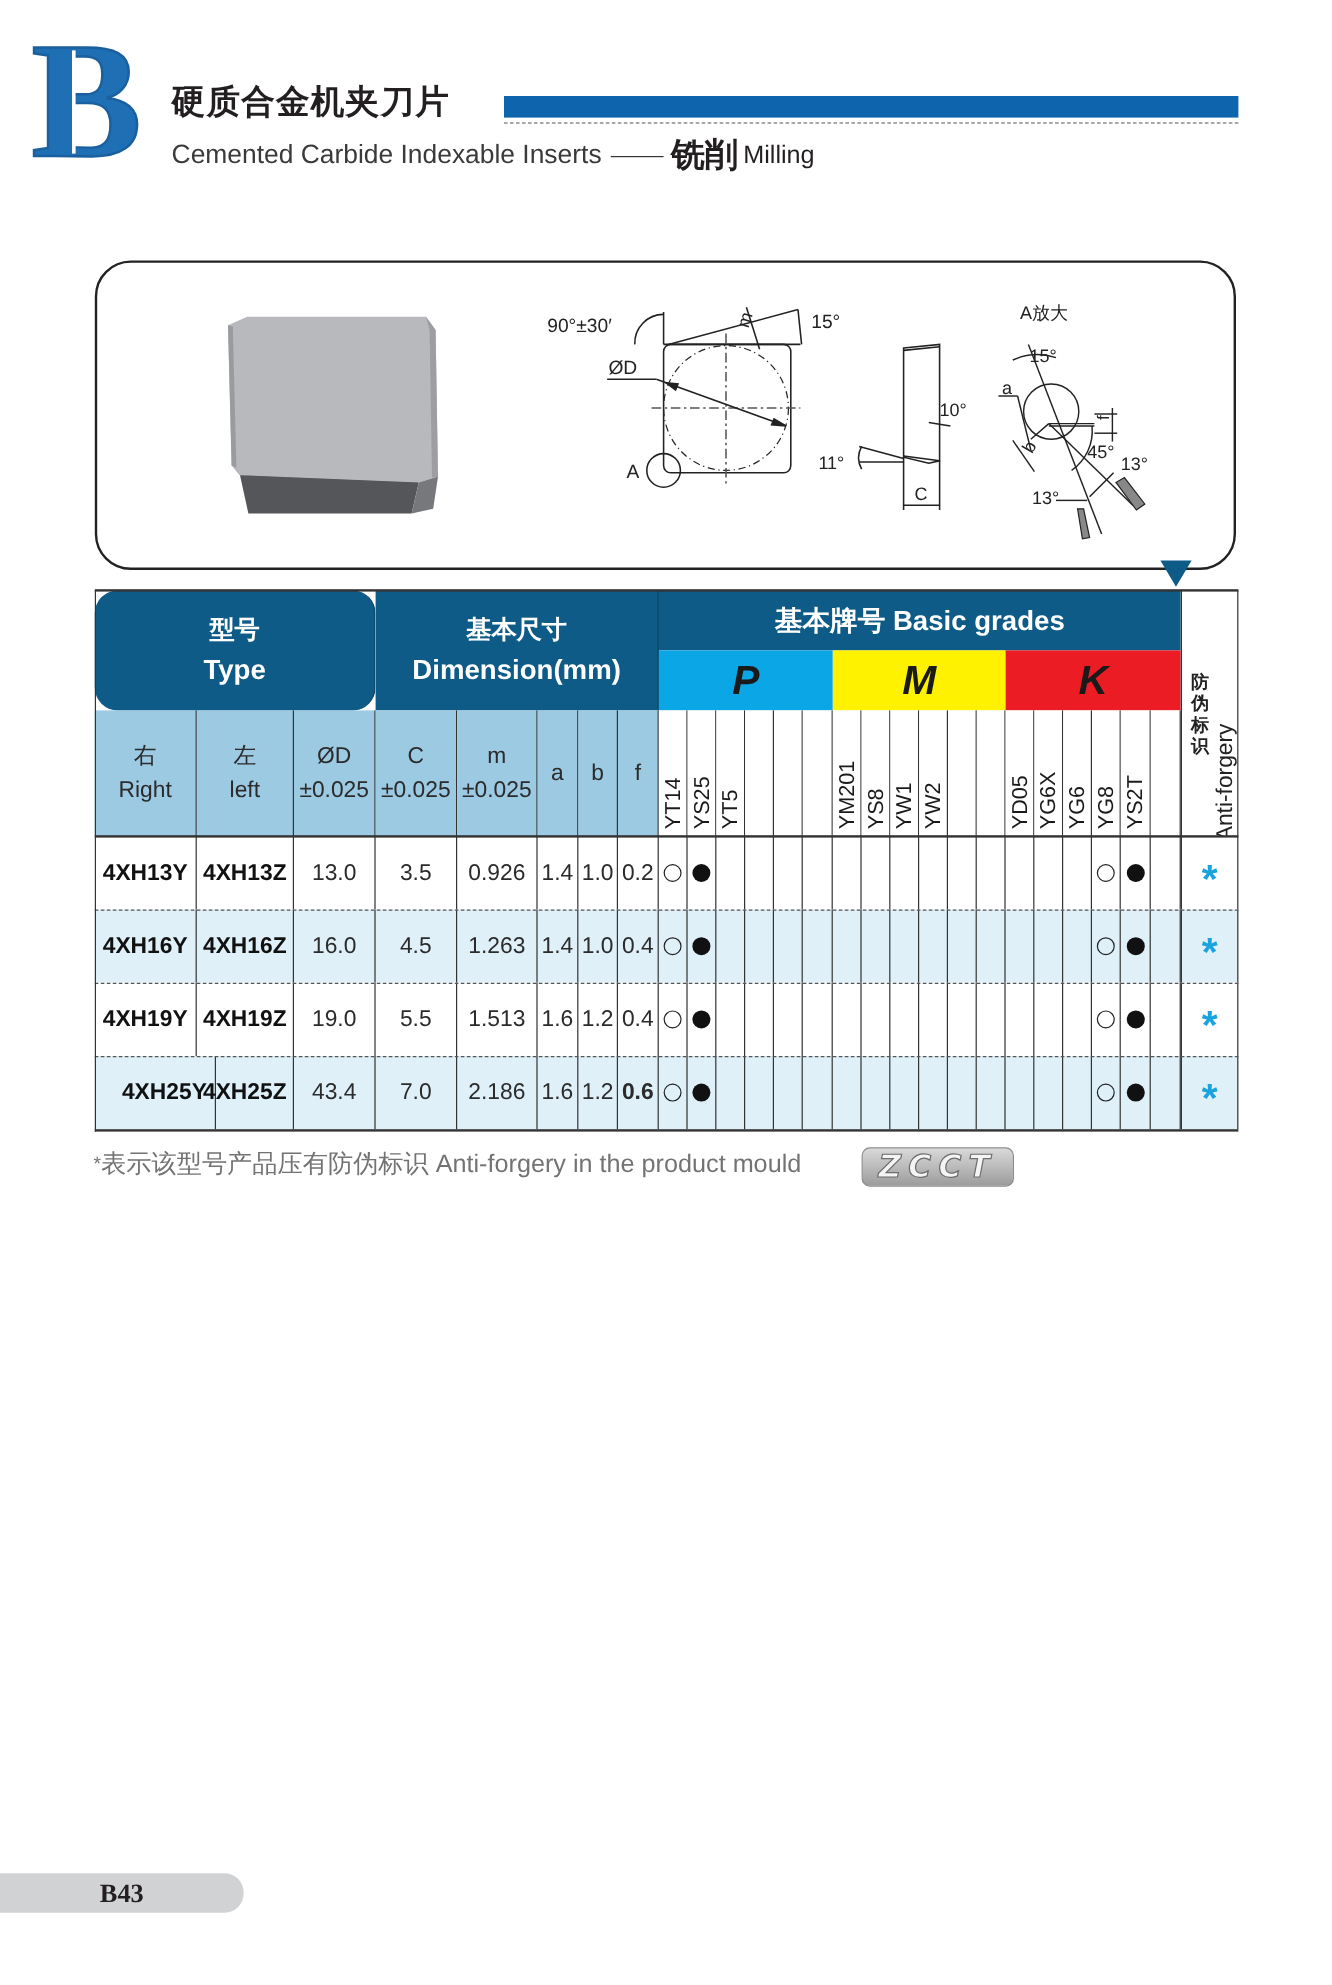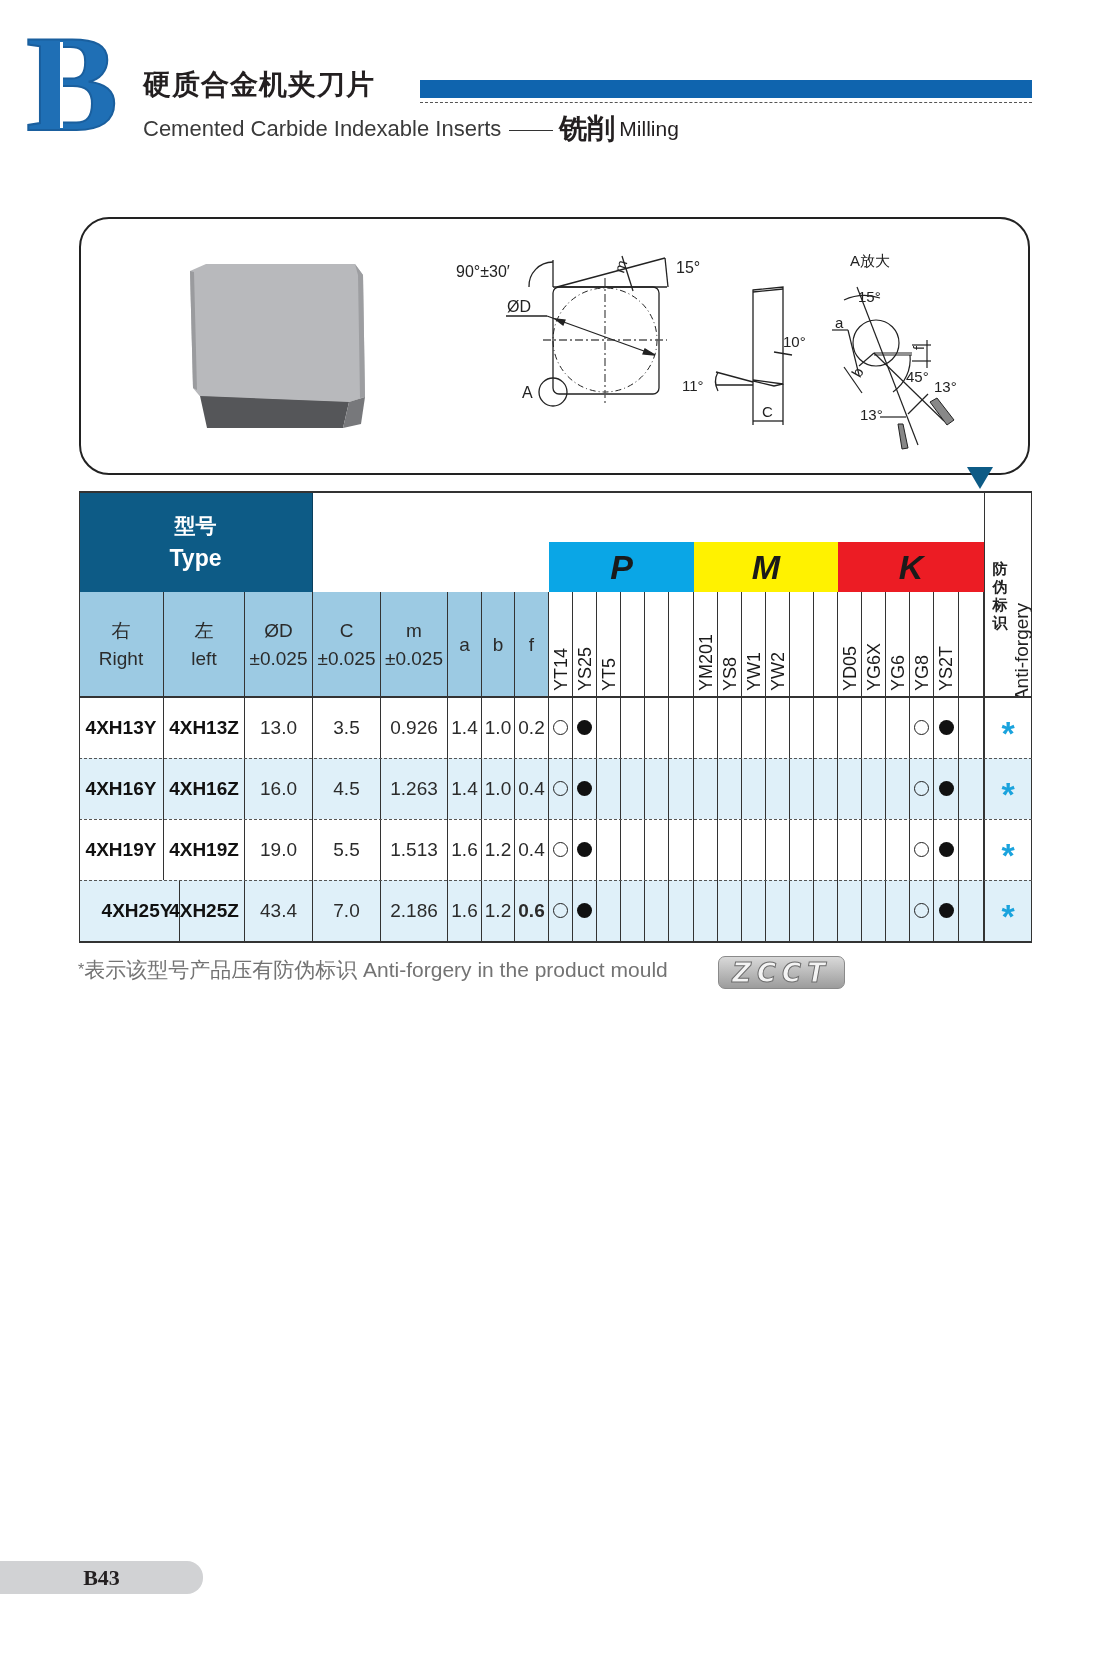--- a/index.html
+++ b/index.html
@@ -185,26 +185,31 @@
   <text x="835" y="328" font-size="15" fill="#222" font-family="Liberation Sans, sans-serif">a</text>
   <text x="855" y="378" font-size="15" fill="#222" font-family="Liberation Sans, sans-serif" transform="rotate(-60 858 374)">b</text>
   <text x="918" y="350" font-size="14" fill="#222" font-family="Liberation Sans, sans-serif" transform="rotate(-90 921 347)">f</text>
   <text x="906" y="382" font-size="15" fill="#222" font-family="Liberation Sans, sans-serif">45°</text>
   <text x="934" y="392" font-size="15" fill="#222" font-family="Liberation Sans, sans-serif">13°</text>
   <text x="860" y="420" font-size="15" fill="#222" font-family="Liberation Sans, sans-serif">13°</text>
 </svg>
 
 <div class="tbl">
 
-  <div class="cell hdr-dark hdr-title" style="left:0;top:0;width:234px;height:100px;border-right:1px solid #0a3f5e;flex-direction:column;">
+  <div class="cell hdr-dark hdr-title" style="left:0;top:0;width:234px;height:100px;border-right:1px solid #0a3f5e;flex-direction:column;border-radius:19px;">
     <span class="cn">型号</span>
     <span>Type</span>
   </div>
 
-
+  <div class="cell hdr-dark hdr-title" style="left:234px;top:0;width:236px;height:100px;border-right:1px solid #0a3f5e;flex-direction:column;">
+    <span class="cn">基本尺寸</span>
+    <span>Dimension(mm)</span>
+  </div>
+
+  <div class="cell hdr-dark" style="left:470px;top:0;width:435px;height:50px;font-size:23px;">基本牌号 Basic grades</div>
   <div class="cell grade-band" style="left:470px;top:50px;width:145px;height:50px;background:#0aa6e6;">P</div>
   <div class="cell grade-band" style="left:615px;top:50px;width:144px;height:50px;background:#fff200;">M</div>
   <div class="cell grade-band" style="left:759px;top:50px;width:146px;height:50px;background:#ec1c24;">K</div>
 
   <div class="cell anti-col" style="left:905px;top:0;width:48px;height:205px;">
     <span class="cn">防伪标识</span>
     <span class="en">Anti-forgery</span>
   </div>
 
   <div class="cell hdr-light" style="left:0;top:100px;width:85px;height:105px;flex-direction:column;">

